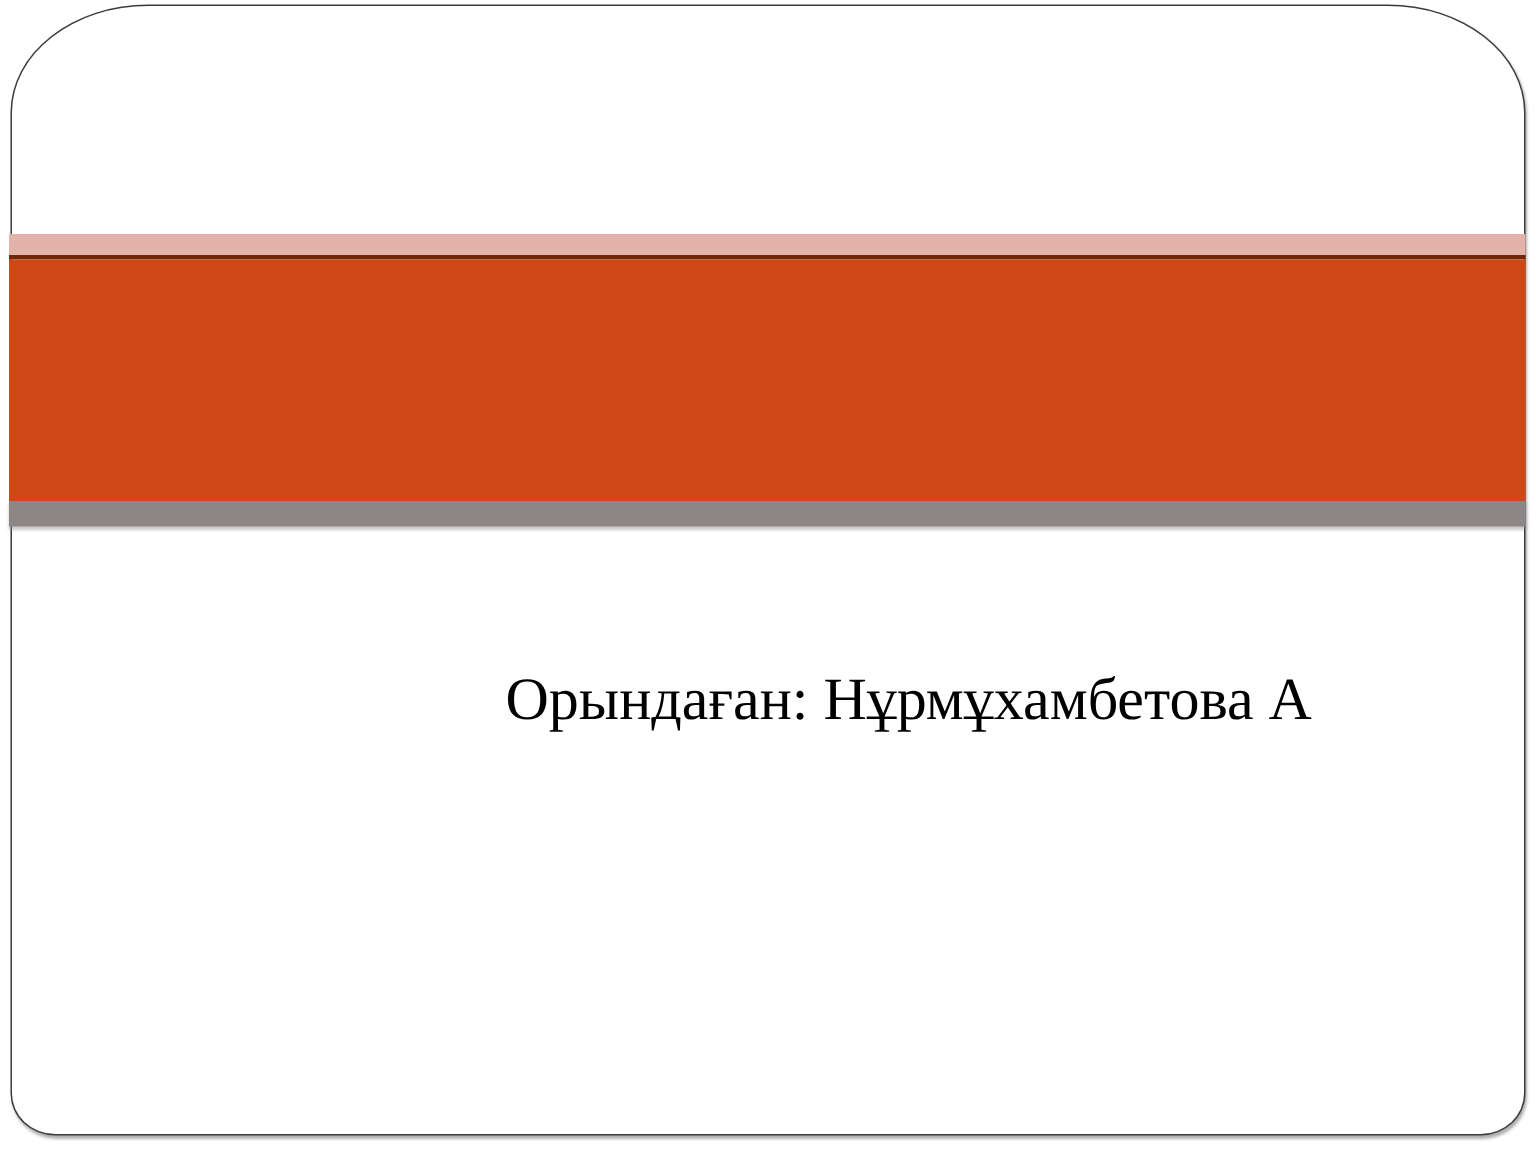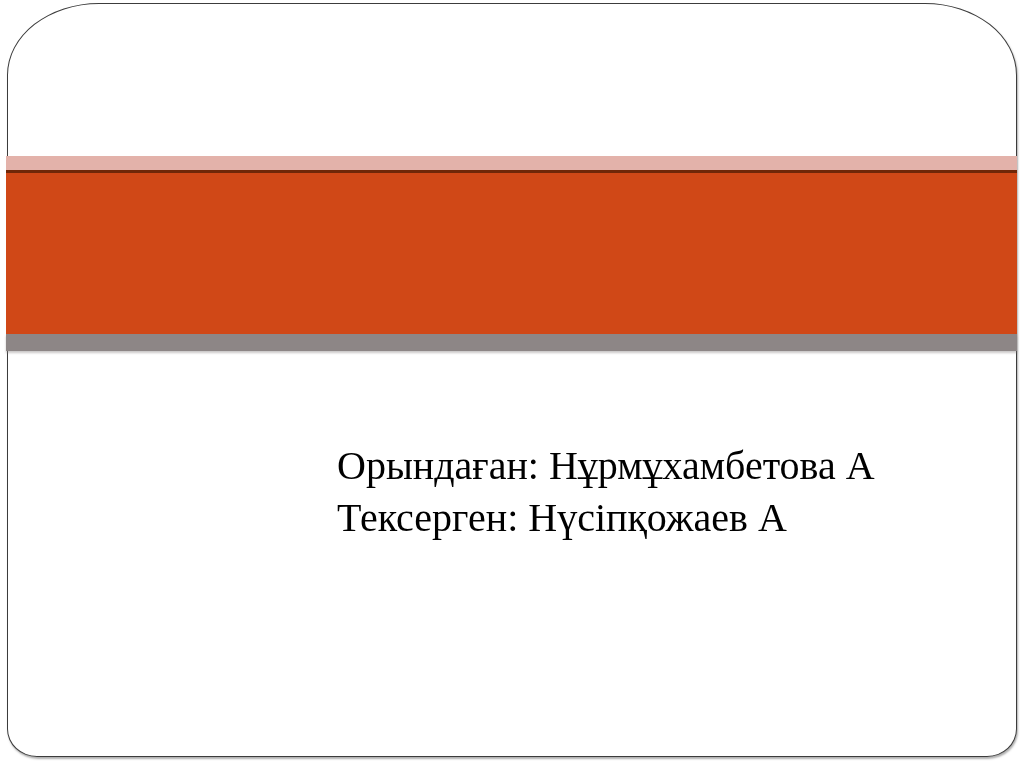--- a/index.html
+++ b/index.html
@@ -53,16 +53,15 @@
 
   <div class="bands">
     <div class="stripe-pink" style="background: rgb(227, 178, 170);"></div>
     <div class="divider-maroon" style="background: rgb(112, 39, 8);"></div>
     <div class="band-orange" style="background: rgb(208, 72, 23);"></div>
     <div class="stripe-gray" style="background: rgb(141, 134, 134);"></div>
   </div>
 
   <div class="credits" style="color: rgb(0, 0, 0);">
     <div class="line1">Орындаған: Нұрмұхамбетова А</div>
-    <div class="line3">Тексерген: Нүсіпқожаев А</div>
   </div>
 
 </div>
 
 </body></html>

